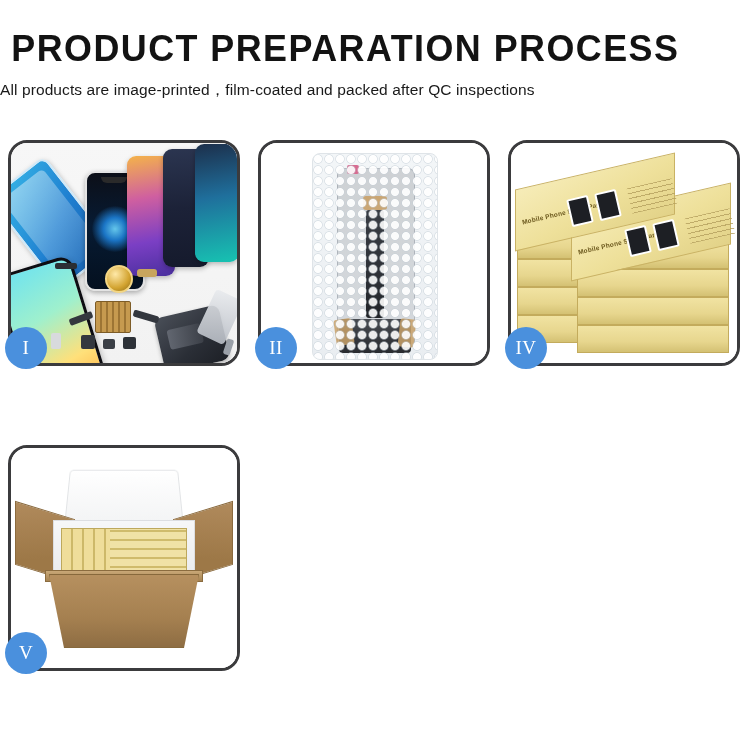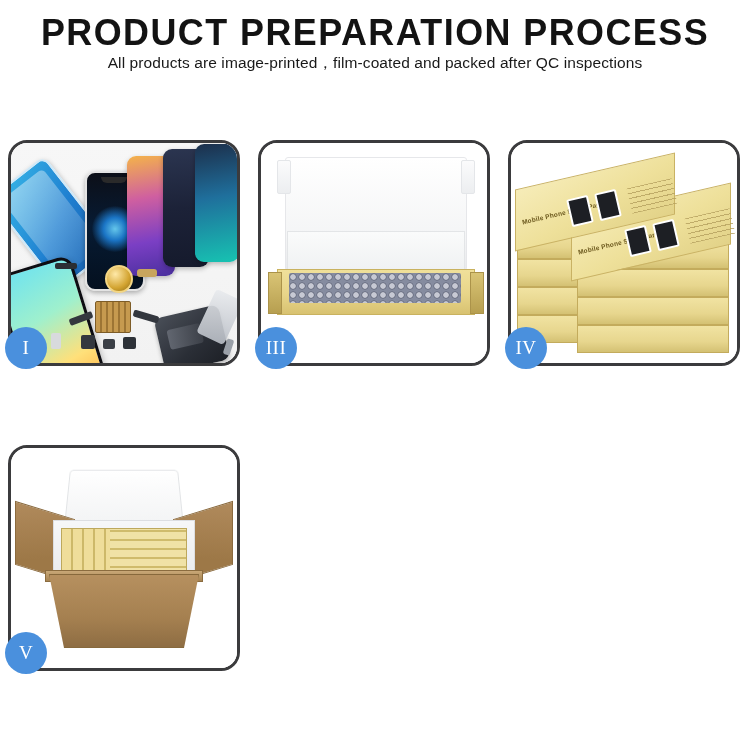--- a/index.html
+++ b/index.html
@@ -5,33 +5,34 @@
   html,body{margin:0;padding:0;}
   body{
     width:750px;height:750px;
     background:#ffffff;
     font-family:"Liberation Sans", sans-serif;
     overflow:hidden;
   }
   .page{position:relative;width:750px;height:750px;}
 
   
-  .header{text-align:center;padding-top:14px;}
+  .header{text-align:left;padding-top:30px;}
   .title{
     font-size:37px;
     letter-spacing:1.5px;
     font-weight:600;
     color:#131313;
     transform:scaleX(.97);
     line-height:1.05;
     white-space:nowrap;
   }
   .subtitle{
     font-size:15.5px;
     color:#191919;
+    margin-top:11px;
     letter-spacing:.1px;
     white-space:nowrap;
   }
 
   
   .grid{
     position:absolute;
     left:8px;top:140px;
     width:734px;
     display:grid;
@@ -344,30 +345,36 @@
         <div class="part scr1"></div>
         <div class="part scr2"></div>
         <div class="part scr3"></div>
         <div class="part scr4"></div>
         <div class="part scr5"></div>
         <div class="tool"></div>
       </div>
       <div class="badge">I</div>
     </div>
 
-
     <div class="panel">
-      <div class="panel-inner p3">
-        <div class="b3-lid"></div>
-        <div class="b3-foam"></div>
-        <div class="b3-body"></div>
-        <div class="b3-bubble"></div>
+      <div class="panel-inner p2">
+        <div class="bubblepack">
+          <div class="screen-in"></div>
+          <div class="flexstrip"></div>
+          <div class="conn-a"></div>
+          <div class="dark-foot"></div>
+          <div class="conn-b"></div>
+          <div class="conn-c"></div>
+          <div class="pinklabel"></div>
+          <div class="bubbles"></div>
+        </div>
       </div>
-      <div class="badge">III</div>
+      <div class="badge">II</div>
     </div>
+
 
     <div class="panel">
       <div class="panel-inner p4">
         <div class="stack">
 
           <div class="sbox back" style="top:150px;"></div>
           <div class="sbox back" style="top:122px;"></div>
           <div class="sbox back" style="top:94px;"></div>
           <div class="sbox back" style="top:66px;"></div>
 

